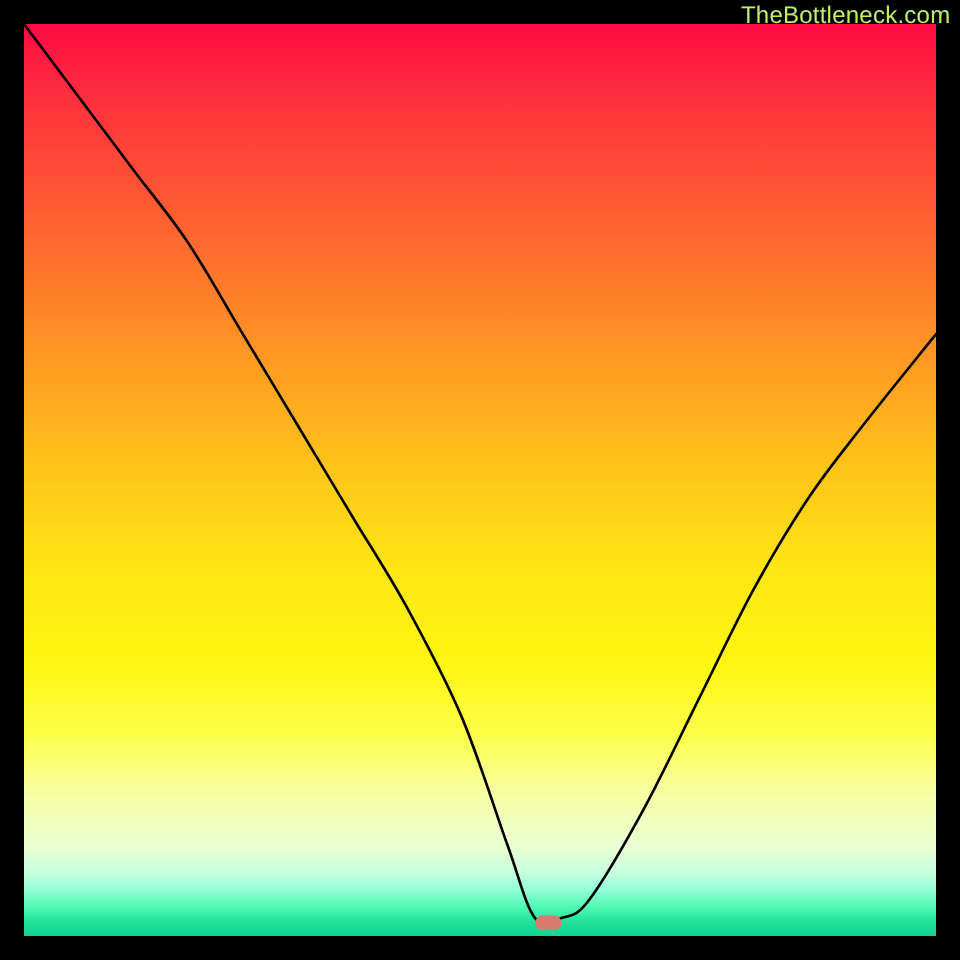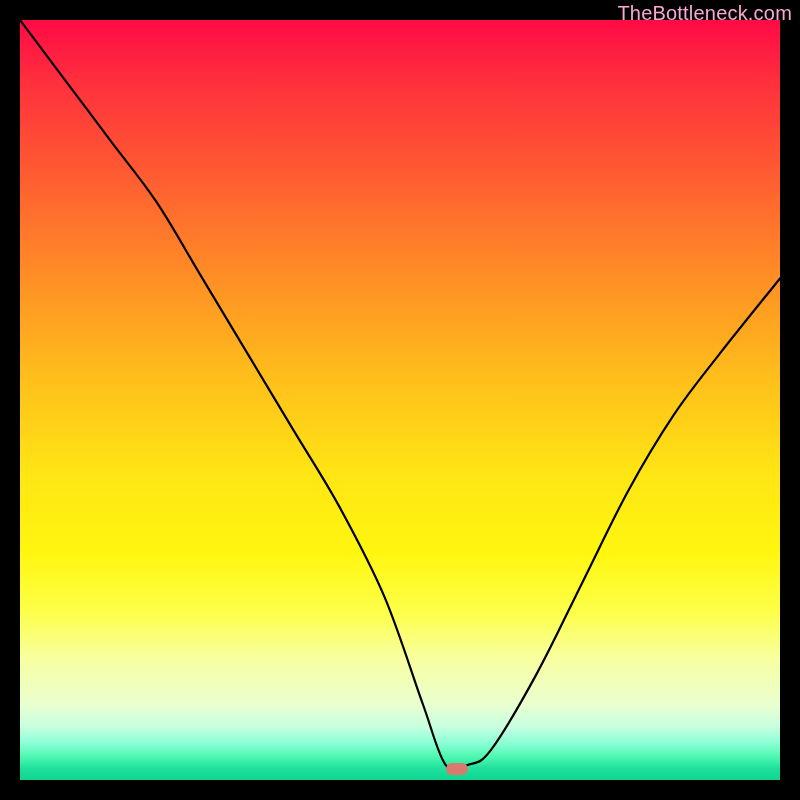--- a/index.html
+++ b/index.html
@@ -58,21 +58,21 @@
     width: 22px;
     height: 12px;
     border-radius: 6px;
     background: #d97a6f;
     transform: translate(-50%, -50%);
   }
   .watermark {
     position: absolute;
     top: 2px;
     right: 8px;
-    color: #f9a8d4;
+    color: #bef264;
     font-size: 20px;
     font-weight: 500;
     letter-spacing: 0.2px;
     user-select: none;
   }
 </style>
 </head>
 <body>
 
 <div class="frame">

